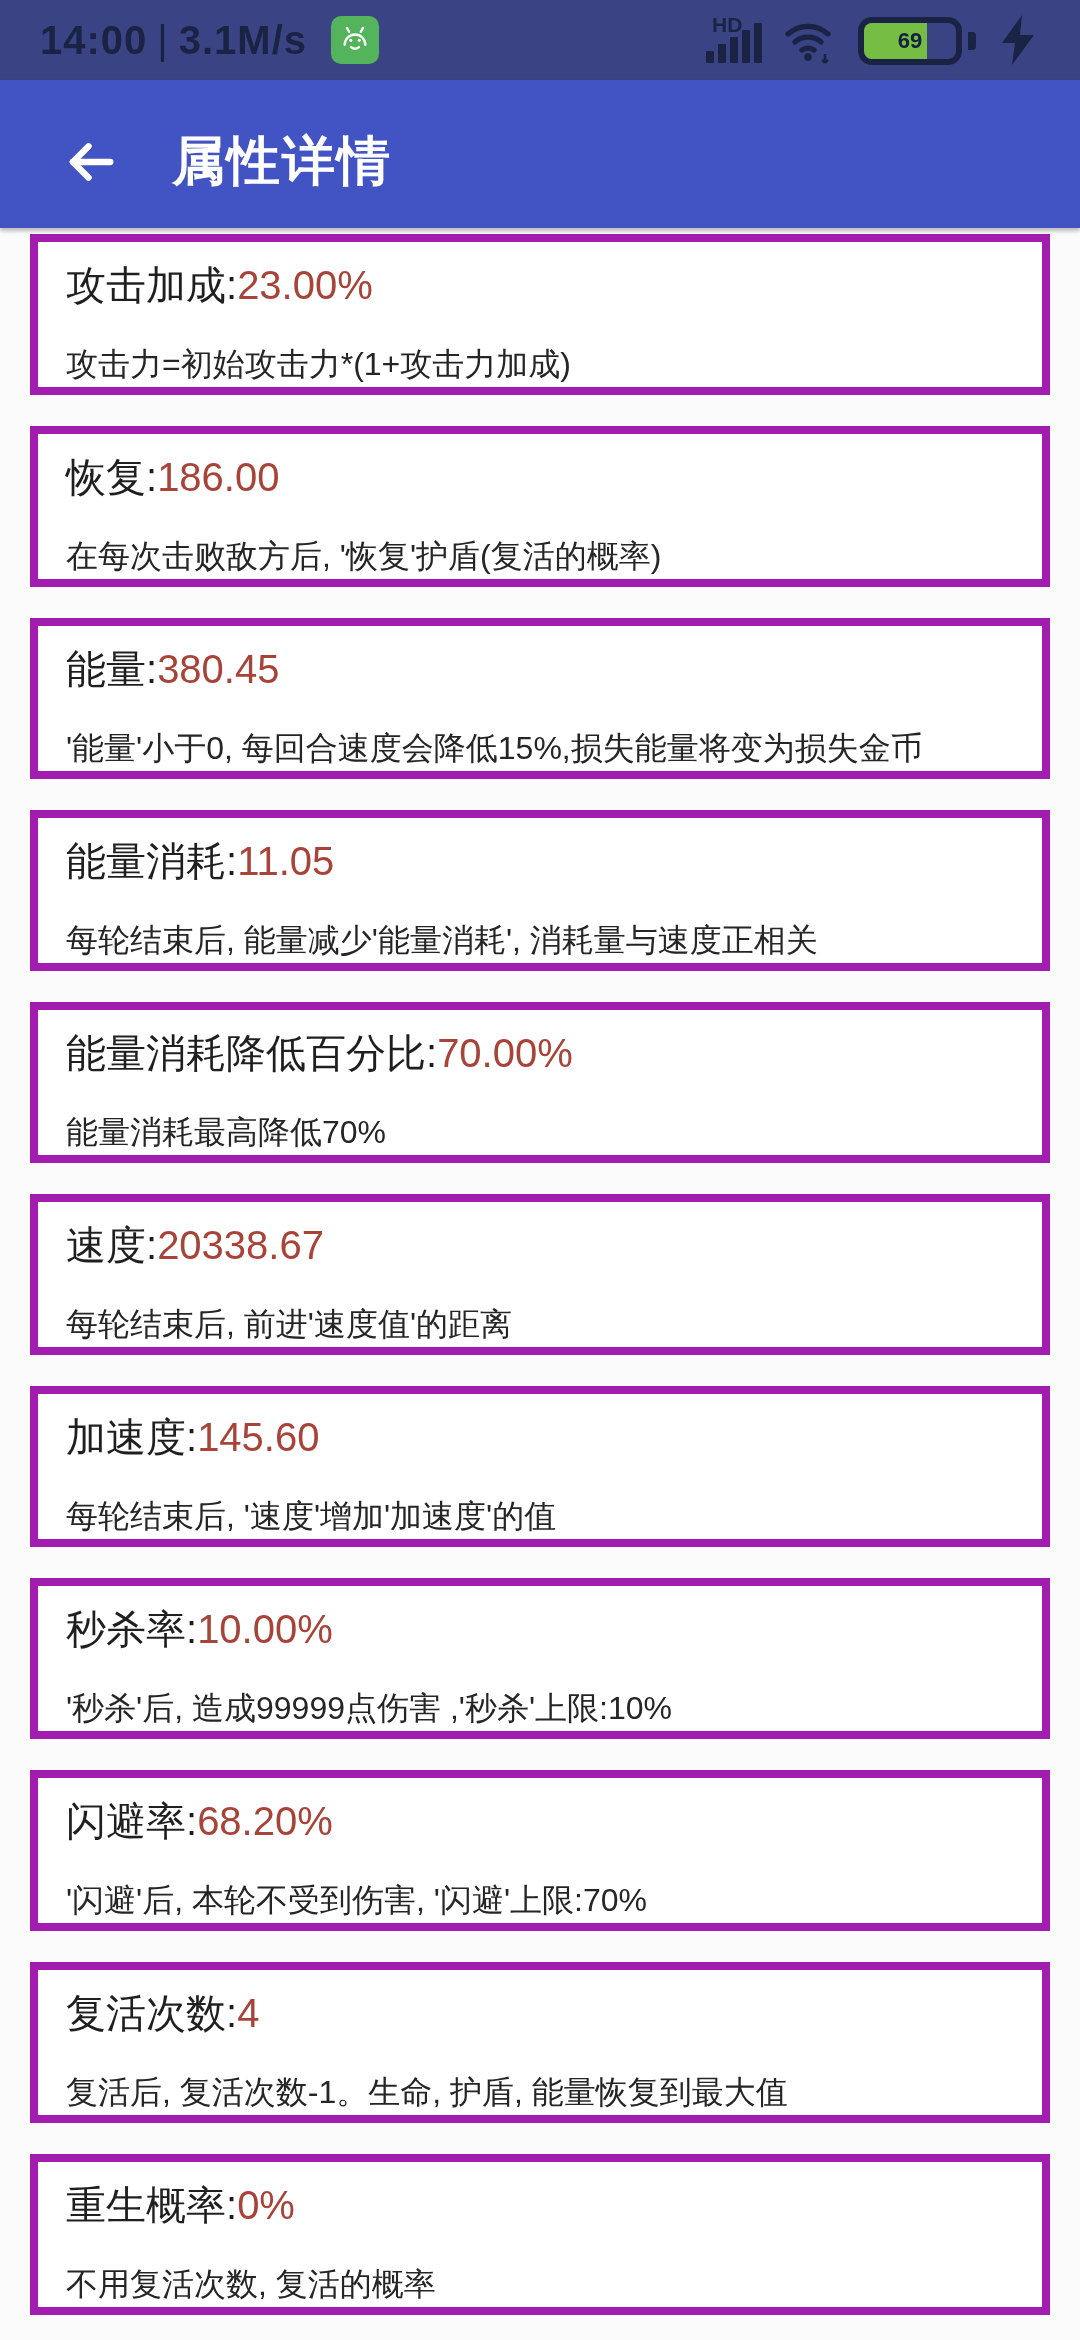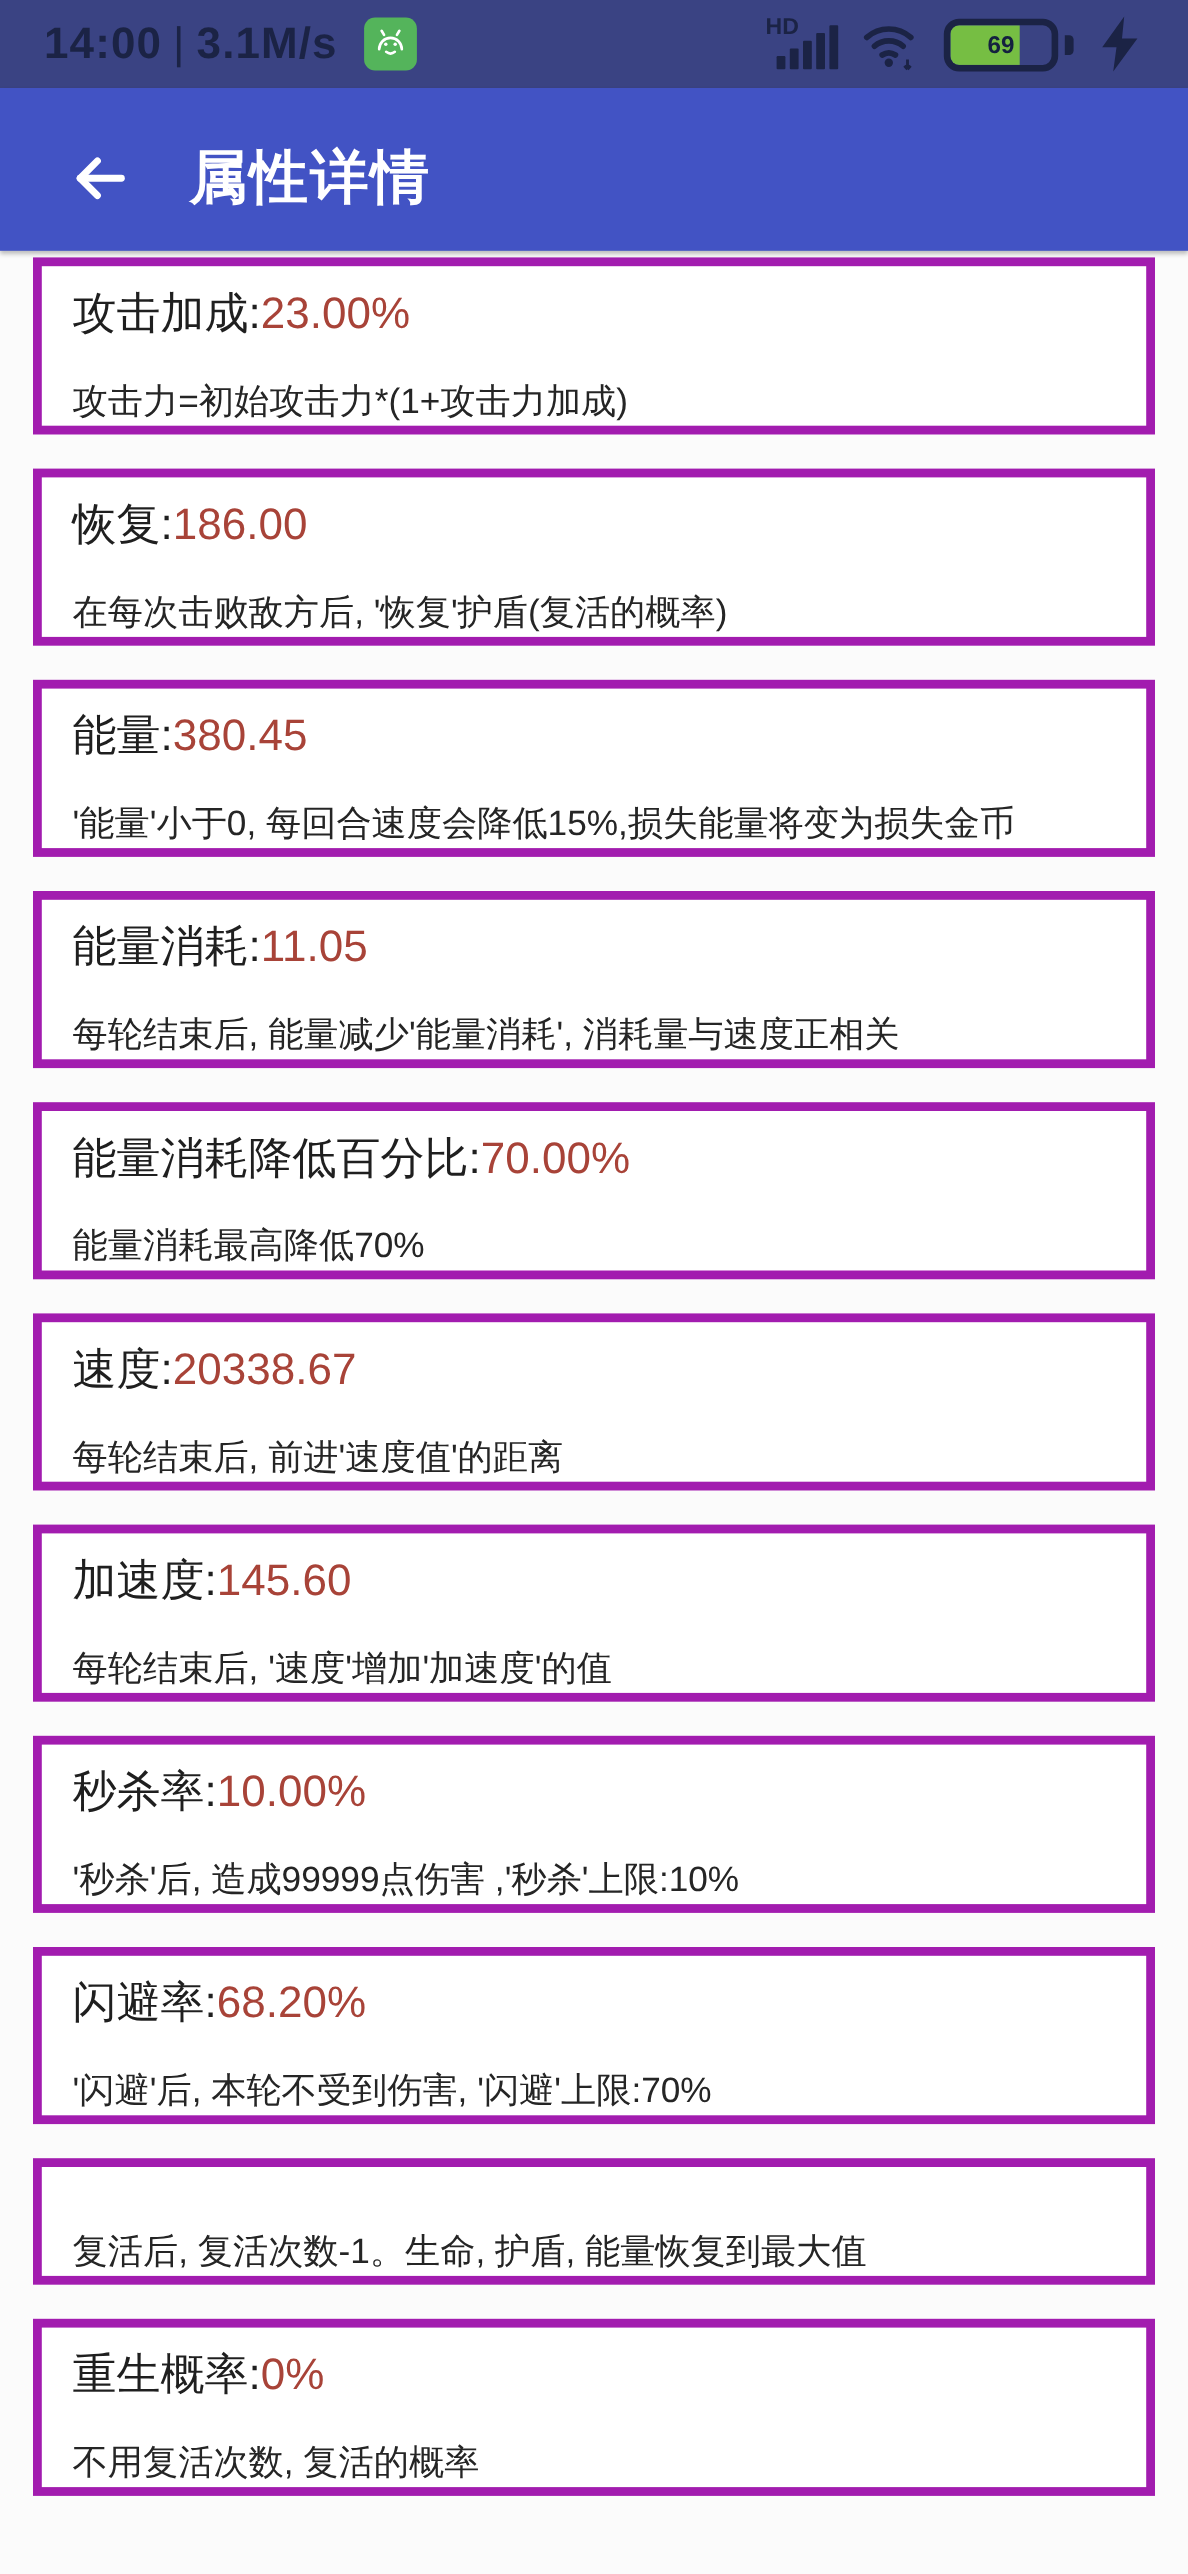--- a/index.html
+++ b/index.html
@@ -16,21 +16,21 @@
   }
   .sb-left{display:flex;align-items:center;gap:24px;}
   .sb-text{font-size:40px;font-weight:700;letter-spacing:1px;display:flex;gap:10px;}
   .sb-sep{font-weight:400;}
   .android-badge{
     width:48px;height:48px;border-radius:10px;background:#54b45b;
     display:flex;align-items:center;justify-content:center;
   }
   .sb-right{display:flex;align-items:flex-end;gap:20px;}
   .signal-wrap{position:relative;width:66px;height:54px;}
-  .hd-label{position:absolute;top:0;left:0;font-size:21px;font-weight:800;color:#1b2345;}
+  .hd-label{position:absolute;top:0;left:16px;font-size:21px;font-weight:800;color:#1b2345;}
   .bars{position:absolute;right:0;bottom:4px;display:flex;align-items:flex-end;gap:4px;}
   .bars i{display:block;width:8px;background:#1b2345;border-radius:1px;}
   .wifi-wrap{position:relative;width:56px;height:54px;}
   .battery{
     position:relative;width:104px;height:48px;border:6px solid #1b2345;border-radius:14px;
     box-sizing:border-box;background:transparent;overflow:hidden;margin-bottom:2px;
   }
   .battery-fill{position:absolute;left:0;top:0;bottom:0;background:#76be43;}
   .battery-num{
     position:absolute;inset:0;display:flex;align-items:center;justify-content:center;
@@ -178,20 +178,23 @@
   </div>
 
   <div class="card">
     <div class="card-title">
       <span>闪避率:</span><span class="val">68.20%</span>
     </div>
     <div class="card-desc">'闪避'后, 本轮不受到伤害, '闪避'上限:70%</div>
   </div>
 
   <div class="card">
+    <div class="card-title">
+      <span>复活次数:</span><span class="val">4</span>
+    </div>
     <div class="card-desc">复活后, 复活次数-1。生命, 护盾, 能量恢复到最大值</div>
   </div>
 
   <div class="card">
     <div class="card-title">
       <span>重生概率:</span><span class="val">0%</span>
     </div>
     <div class="card-desc">不用复活次数, 复活的概率</div>
   </div>
 </div>

